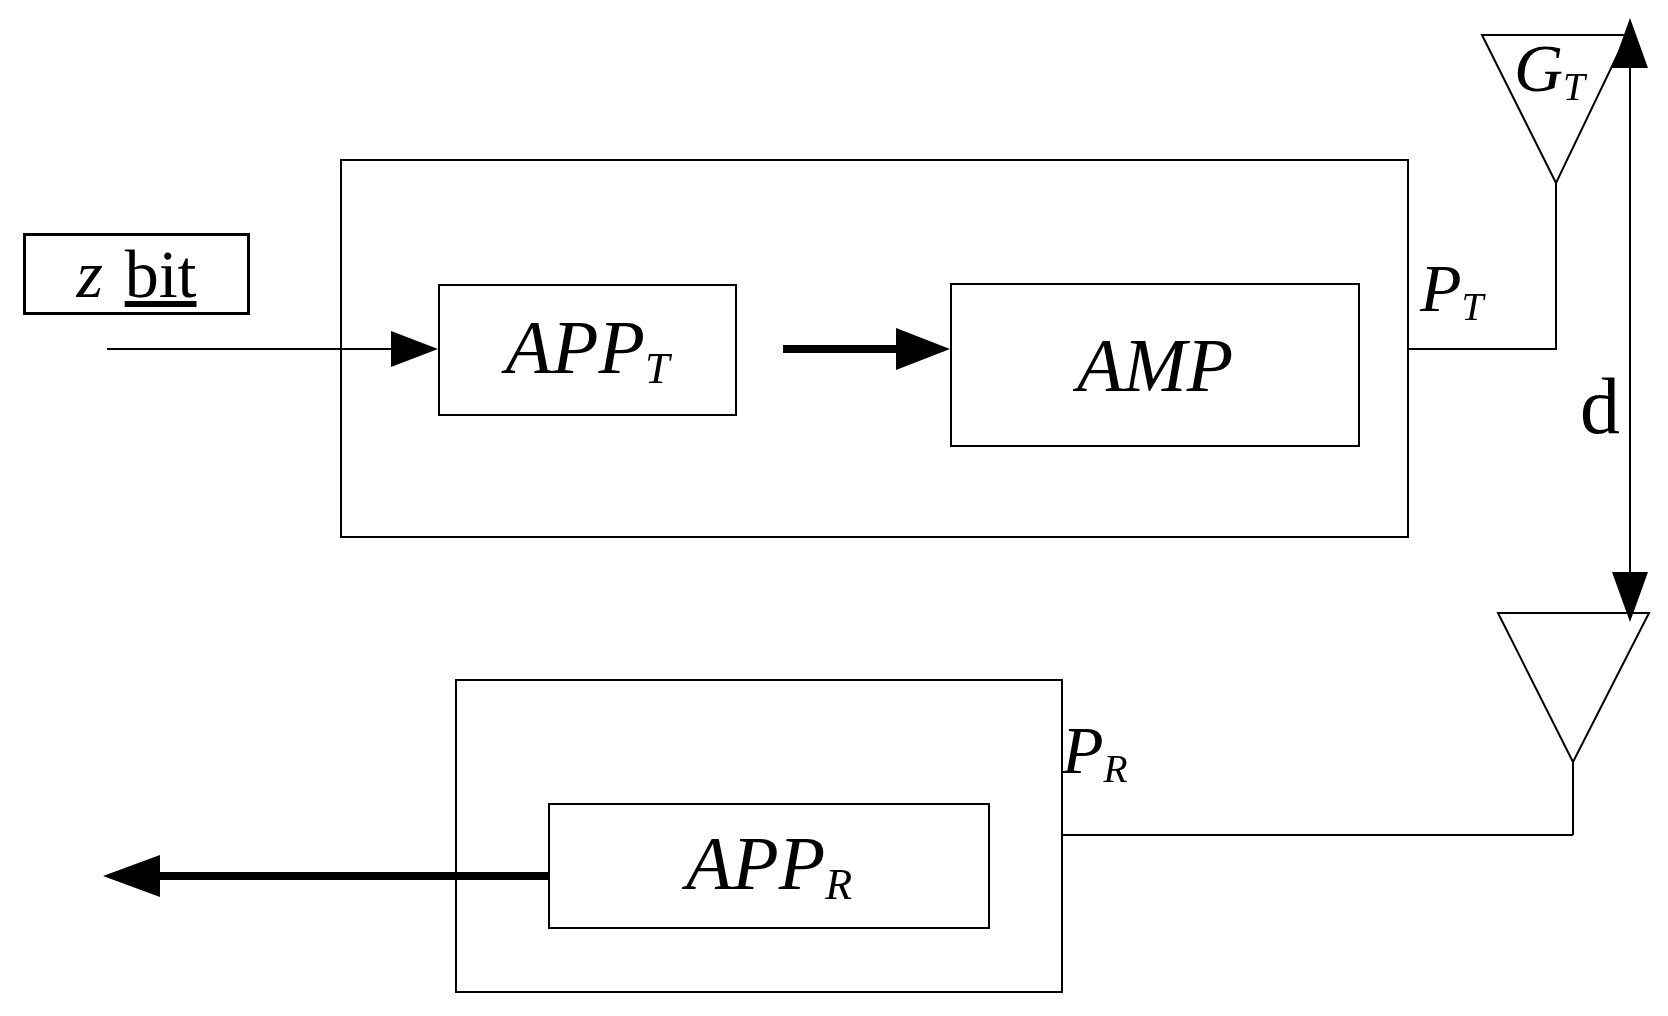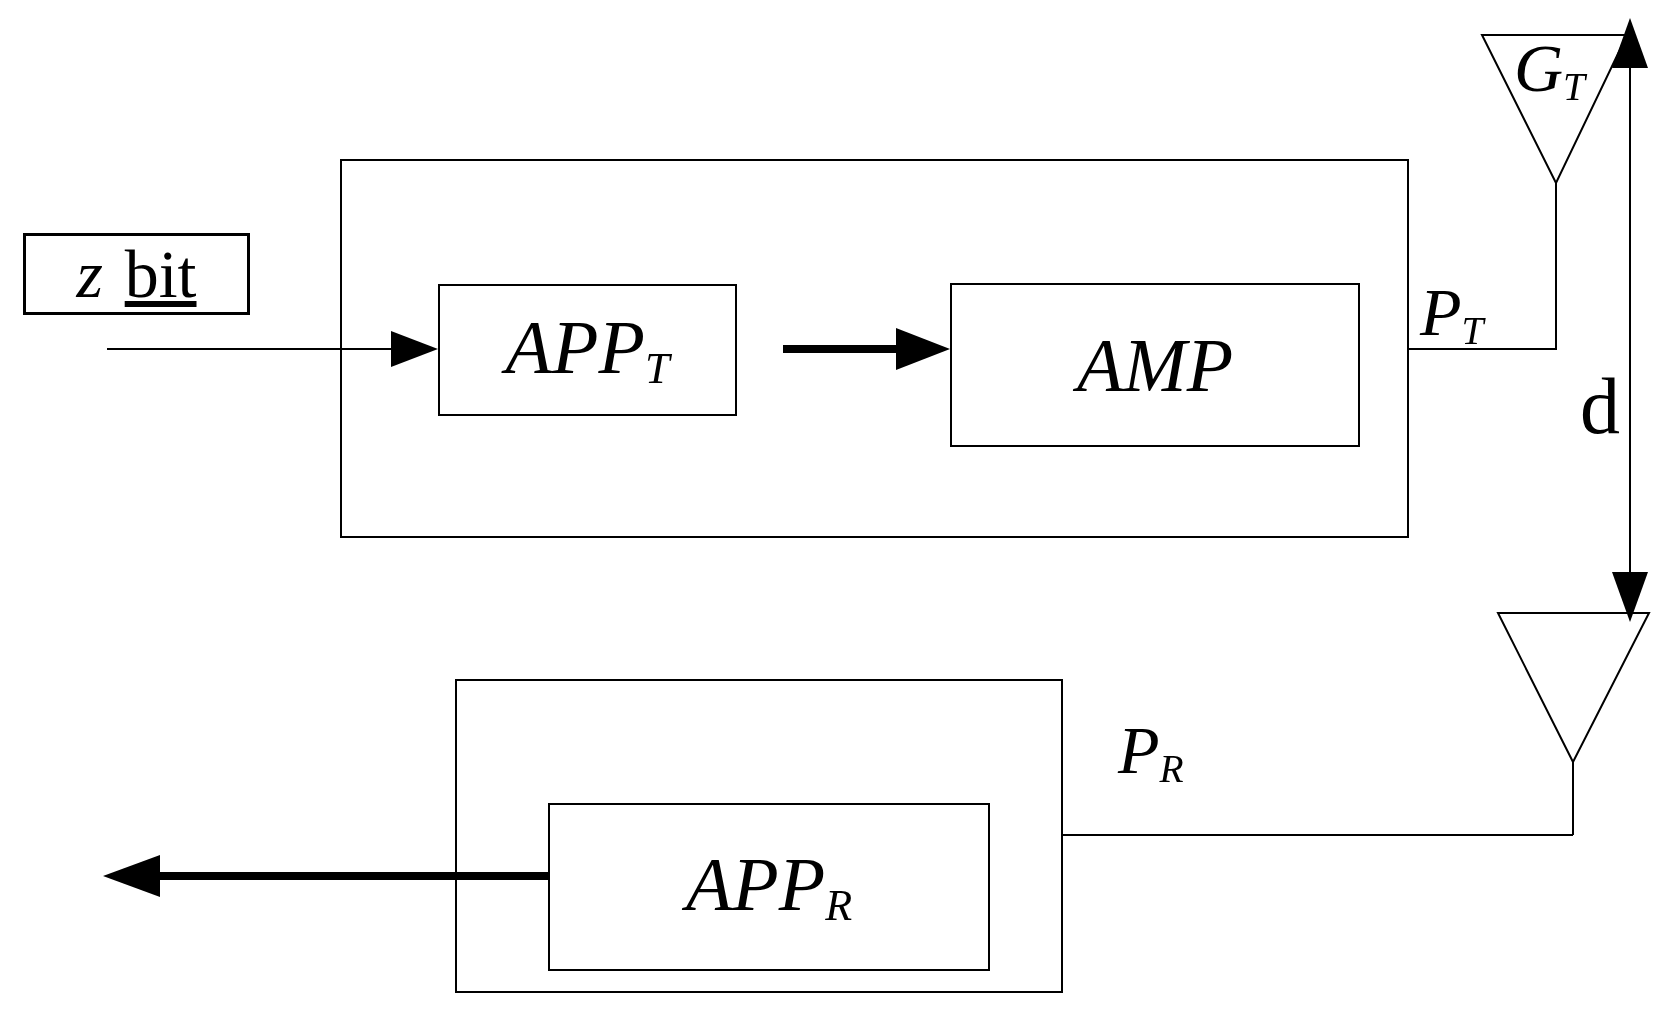--- a/index.html
+++ b/index.html
@@ -71,26 +71,26 @@
   <div class="box cbox" style="left:438px; top:284px; width:299px; height:132px;">
     <span class="lbl"><span>APP</span><span class="sub">T</span></span>
   </div>
 
   <div class="box cbox" style="left:950px; top:283px; width:410px; height:164px;">
     <span class="lbl"><span>AMP</span></span>
   </div>
 
   <div class="box" style="left:455px; top:679px; width:608px; height:314px;"></div>
 
-  <div class="box cbox" style="left:548px; top:803px; width:442px; height:168px;">
+  <div class="box cbox" style="left:548px; top:803px; width:442px; height:126px;">
     <span class="lbl"><span>APP</span><span class="sub">R</span></span>
   </div>
 
-  <div class="flt" style="left:1420px; top:254px;margin-top:24px;"><span>P</span><span class="sub">T</span></div>
+  <div class="flt" style="left:1420px; top:254px;"><span>P</span><span class="sub">T</span></div>
 
-  <div class="flt" style="left:1118px; top:716px;"><span>P</span><span class="sub">R</span></div>
+  <div class="flt" style="left:1062px; top:716px;"><span>P</span><span class="sub">R</span></div>
 
   <div class="flt" style="left:1514px; top:34px;"><span>G</span><span class="sub">T</span></div>
 
 
   <div class="d-label" style="left:1580px; top:366px;">d</div>
 
 </div>
 
 </body></html>

